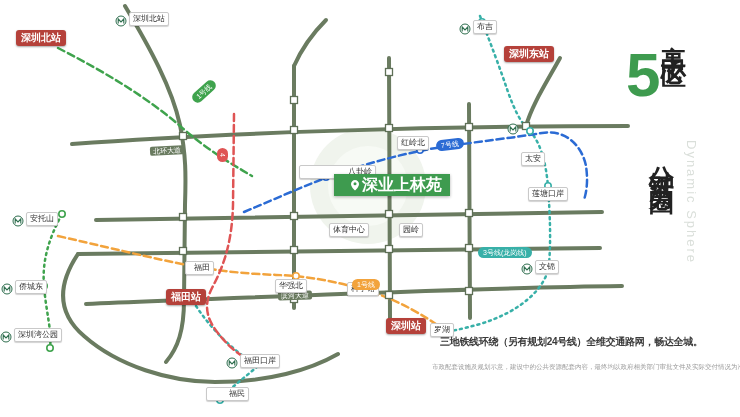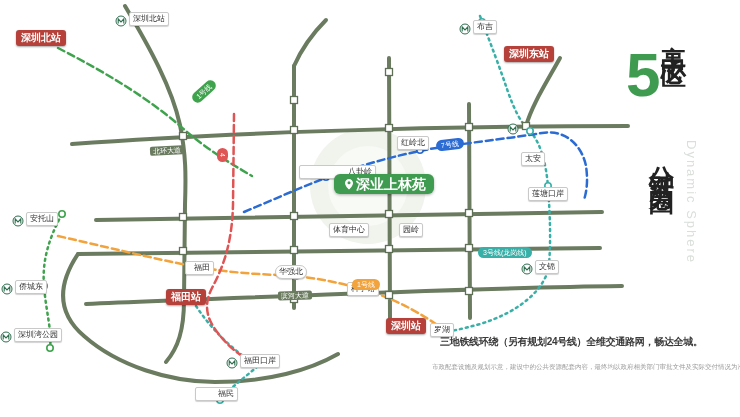--- a/index.html
+++ b/index.html
@@ -26,22 +26,22 @@
     border-radius:8px;white-space:nowrap;z-index:5;
   }
   .badge-v{writing-mode:vertical-rl;padding:5px 2px;border-radius:8px;}
   
   .roadlbl{
     position:absolute;background:#6a7b60;color:#fff;font-size:7px;line-height:1;
     padding:1px 3px;border-radius:2px;white-space:nowrap;z-index:4;
   }
   
   .prop{
-    position:absolute;background:#3e9b4f;color:#fff;font-weight:bold;font-size:14px;
-    line-height:1;padding:3px 8px 3px 11px;border-radius:6px;display:flex;align-items:center;
+    position:absolute;background:#3e9b4f;color:#fff;font-weight:bold;font-size:16px;
+    line-height:1;padding:3px 8px 3px 17px;border-radius:0;display:flex;align-items:center;
     gap:3px;box-shadow:0 1px 3px rgba(0,0,0,.3);z-index:7;white-space:nowrap;
   }
   .micon{position:absolute;width:12px;height:12px;z-index:5;}
   
   .h-top,.h-bottom{
     position:absolute;writing-mode:vertical-rl;font-weight:800;font-size:25px;color:#222;
     letter-spacing:6px;z-index:8;
   }
   .h-num{position:absolute;font-size:62px;font-weight:800;color:#3e9b4f;line-height:1;z-index:8;}
   .h-ghost{
@@ -170,27 +170,27 @@
   <div class="lbl" style="left:129px;top:12px;">深圳北站</div>
   <div class="lbl" style="left:473px;top:20px;">布吉</div>
   <div class="lbl" style="left:521px;top:120px;margin-top:32px;">太安</div>
   <div class="lbl" style="left:397px;top:136px;">红岭北</div>
   <div class="lbl" style="left:528px;top:187px;text-align:center;">莲塘口岸</div>
   <div class="lbl" style="left:299px;top:165px;padding-left:48px;">八卦岭</div>
   <div class="lbl" style="left:329px;top:223px;">体育中心</div>
   <div class="lbl" style="left:399px;top:223px;">园岭</div>
   <div class="lbl" style="left:26px;top:212px;">安托山</div>
   <div class="lbl" style="left:185px;top:261px;padding-left:8px;">福田</div>
-  <div class="lbl" style="left:275px;top:265px;border-radius:7px;">华强北</div>
+  <div class="lbl" style="left:275px;top:279px;">华强北</div>
   <div class="lbl" style="left:347px;top:282px;">科学馆</div>
   <div class="lbl" style="left:535px;top:260px;">文锦</div>
   <div class="lbl" style="left:15px;top:280px;">侨城东</div>
   <div class="lbl" style="left:430px;top:323px;">罗湖</div>
   <div class="lbl" style="left:240px;top:354px;">福田口岸</div>
-  <div class="lbl" style="left:195px;top:387px;padding-left:22px;">福民</div>
+  <div class="lbl" style="left:206px;top:387px;padding-left:22px;">福民</div>
   <div class="lbl" style="left:14px;top:328px;">深圳湾公园</div>
 
   <div class="roadlbl" style="left:150px;top:146px;transform:rotate(-3deg);">北环大道</div>
   <div class="roadlbl" style="left:278px;top:291px;transform:rotate(-2deg);">滨河大道</div>
 
   <div class="badge" style="left:190px;top:86px;background:#3fa34d;transform:rotate(-42deg);">1号线</div>
   <div class="badge badge-v" style="left:217px;top:148px;background:#df5454;">4号线</div>
   <div class="badge" style="left:436px;top:139px;background:#2b6bd4;transform:rotate(-7deg);">7号线</div>
   <div class="badge" style="left:352px;top:279px;background:#f2a33c;">1号线</div>
   <div class="badge" style="left:478px;top:247px;background:#38b0a8;">3号线(龙岗线)</div>

